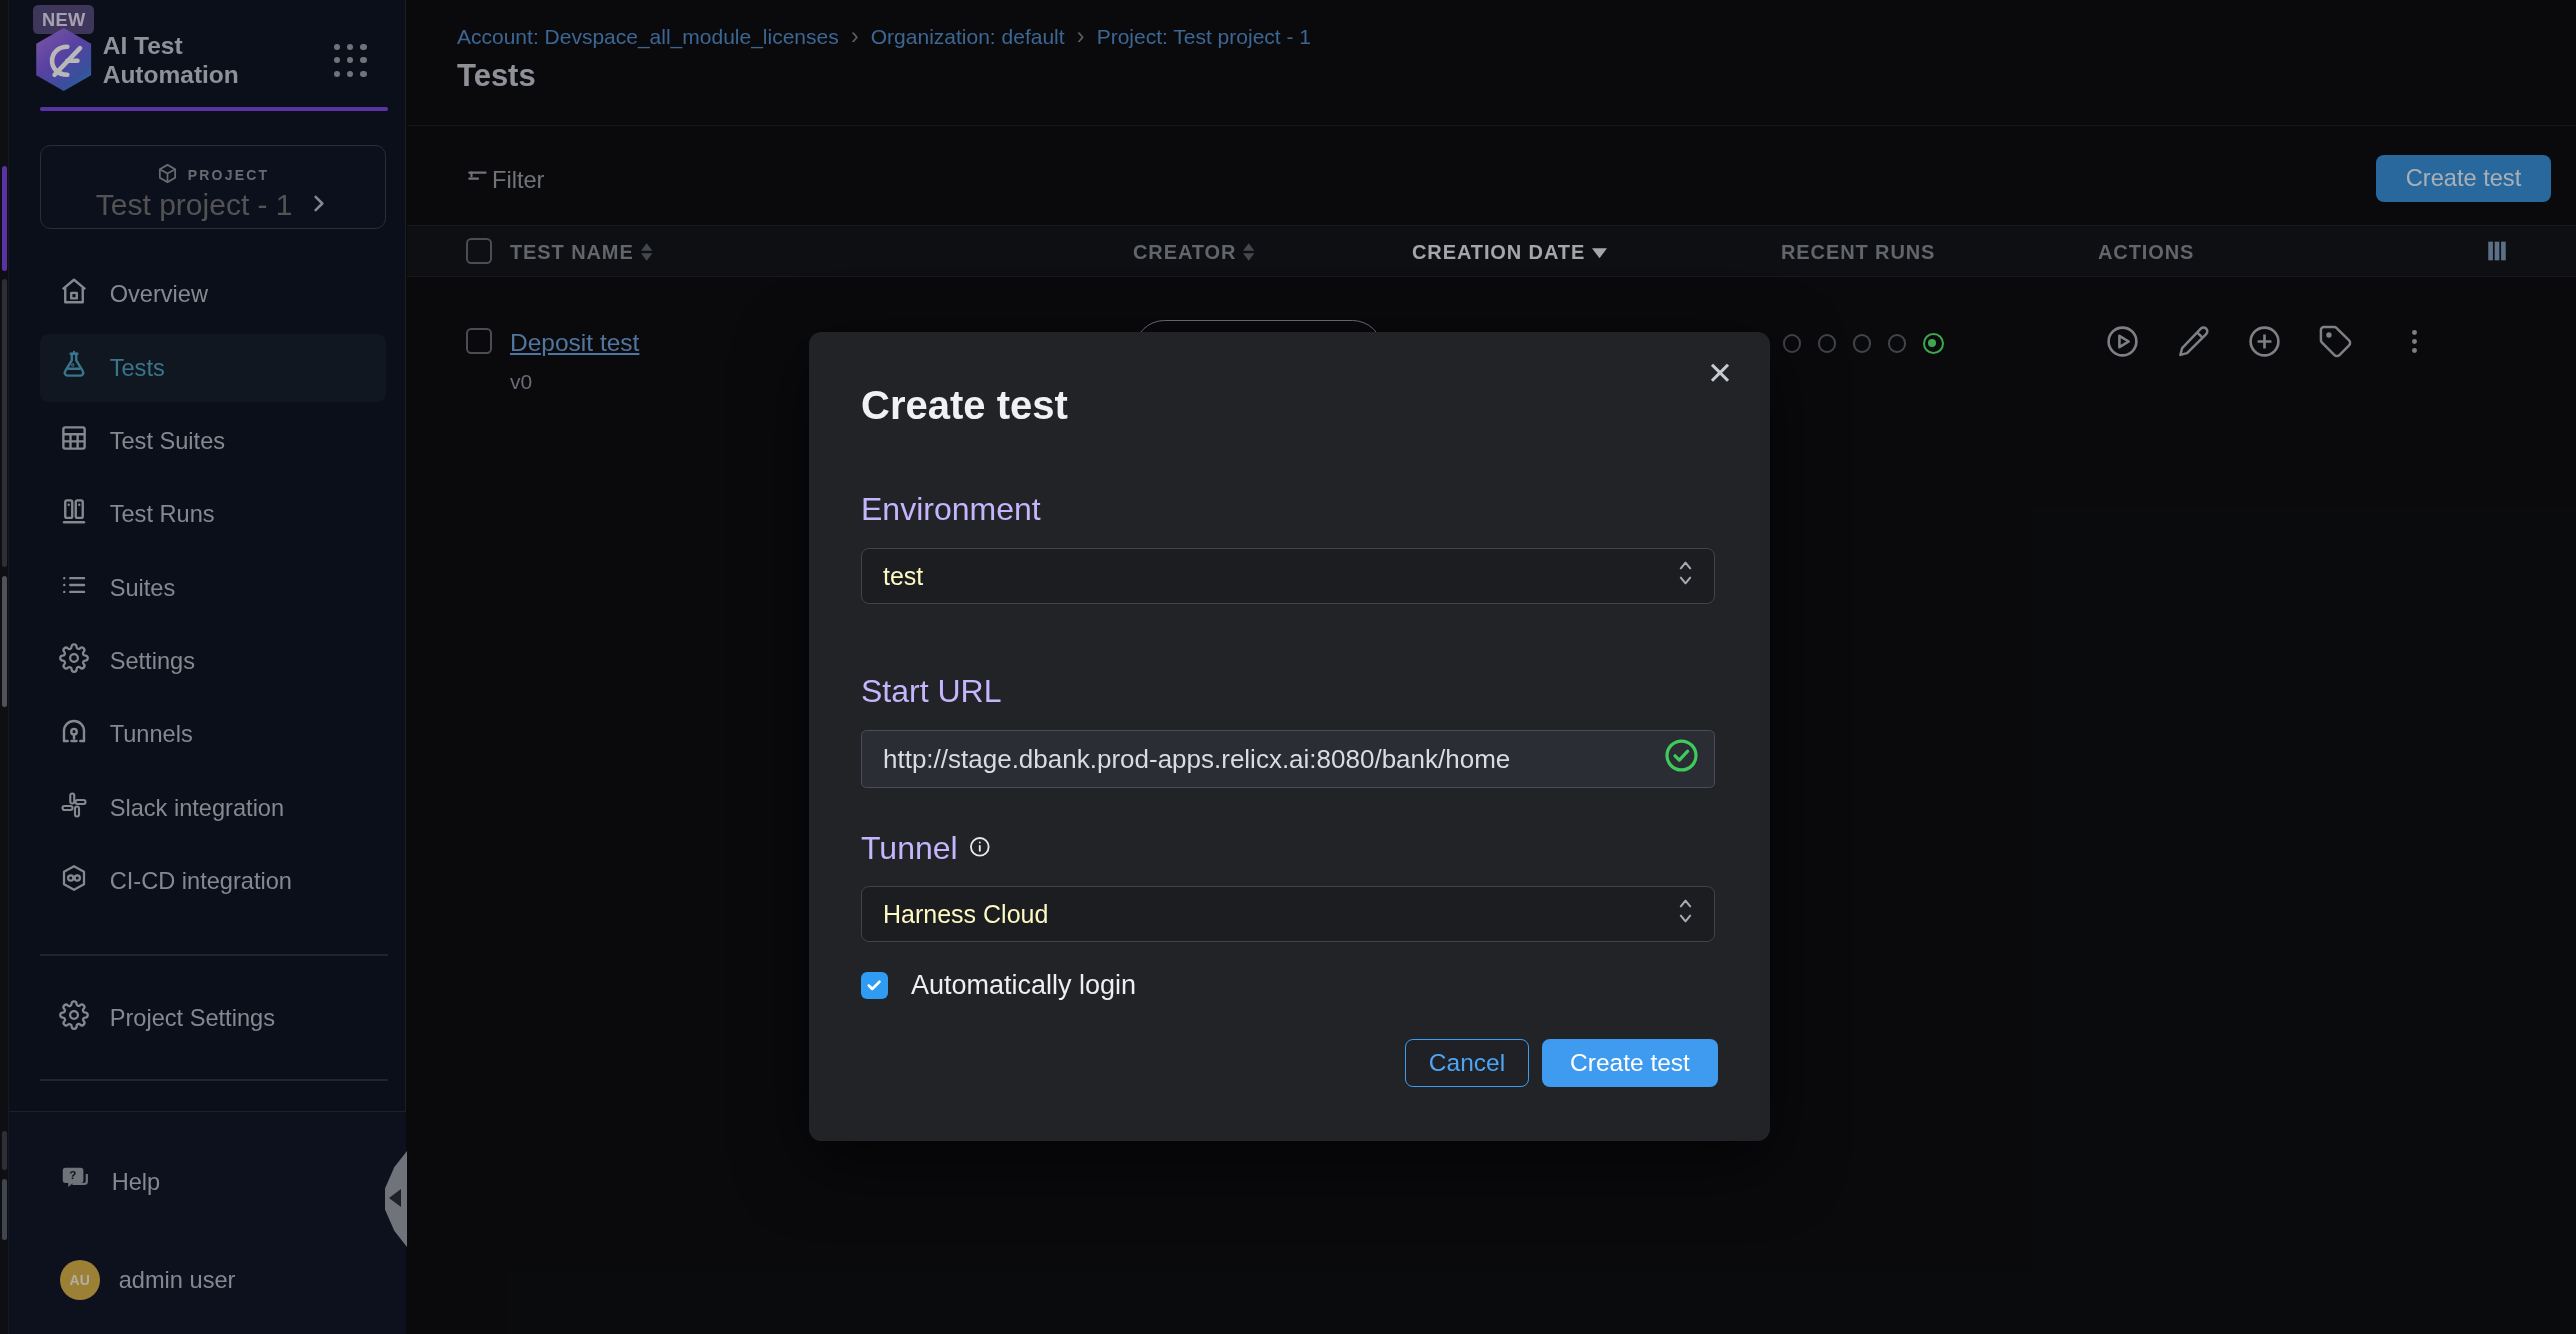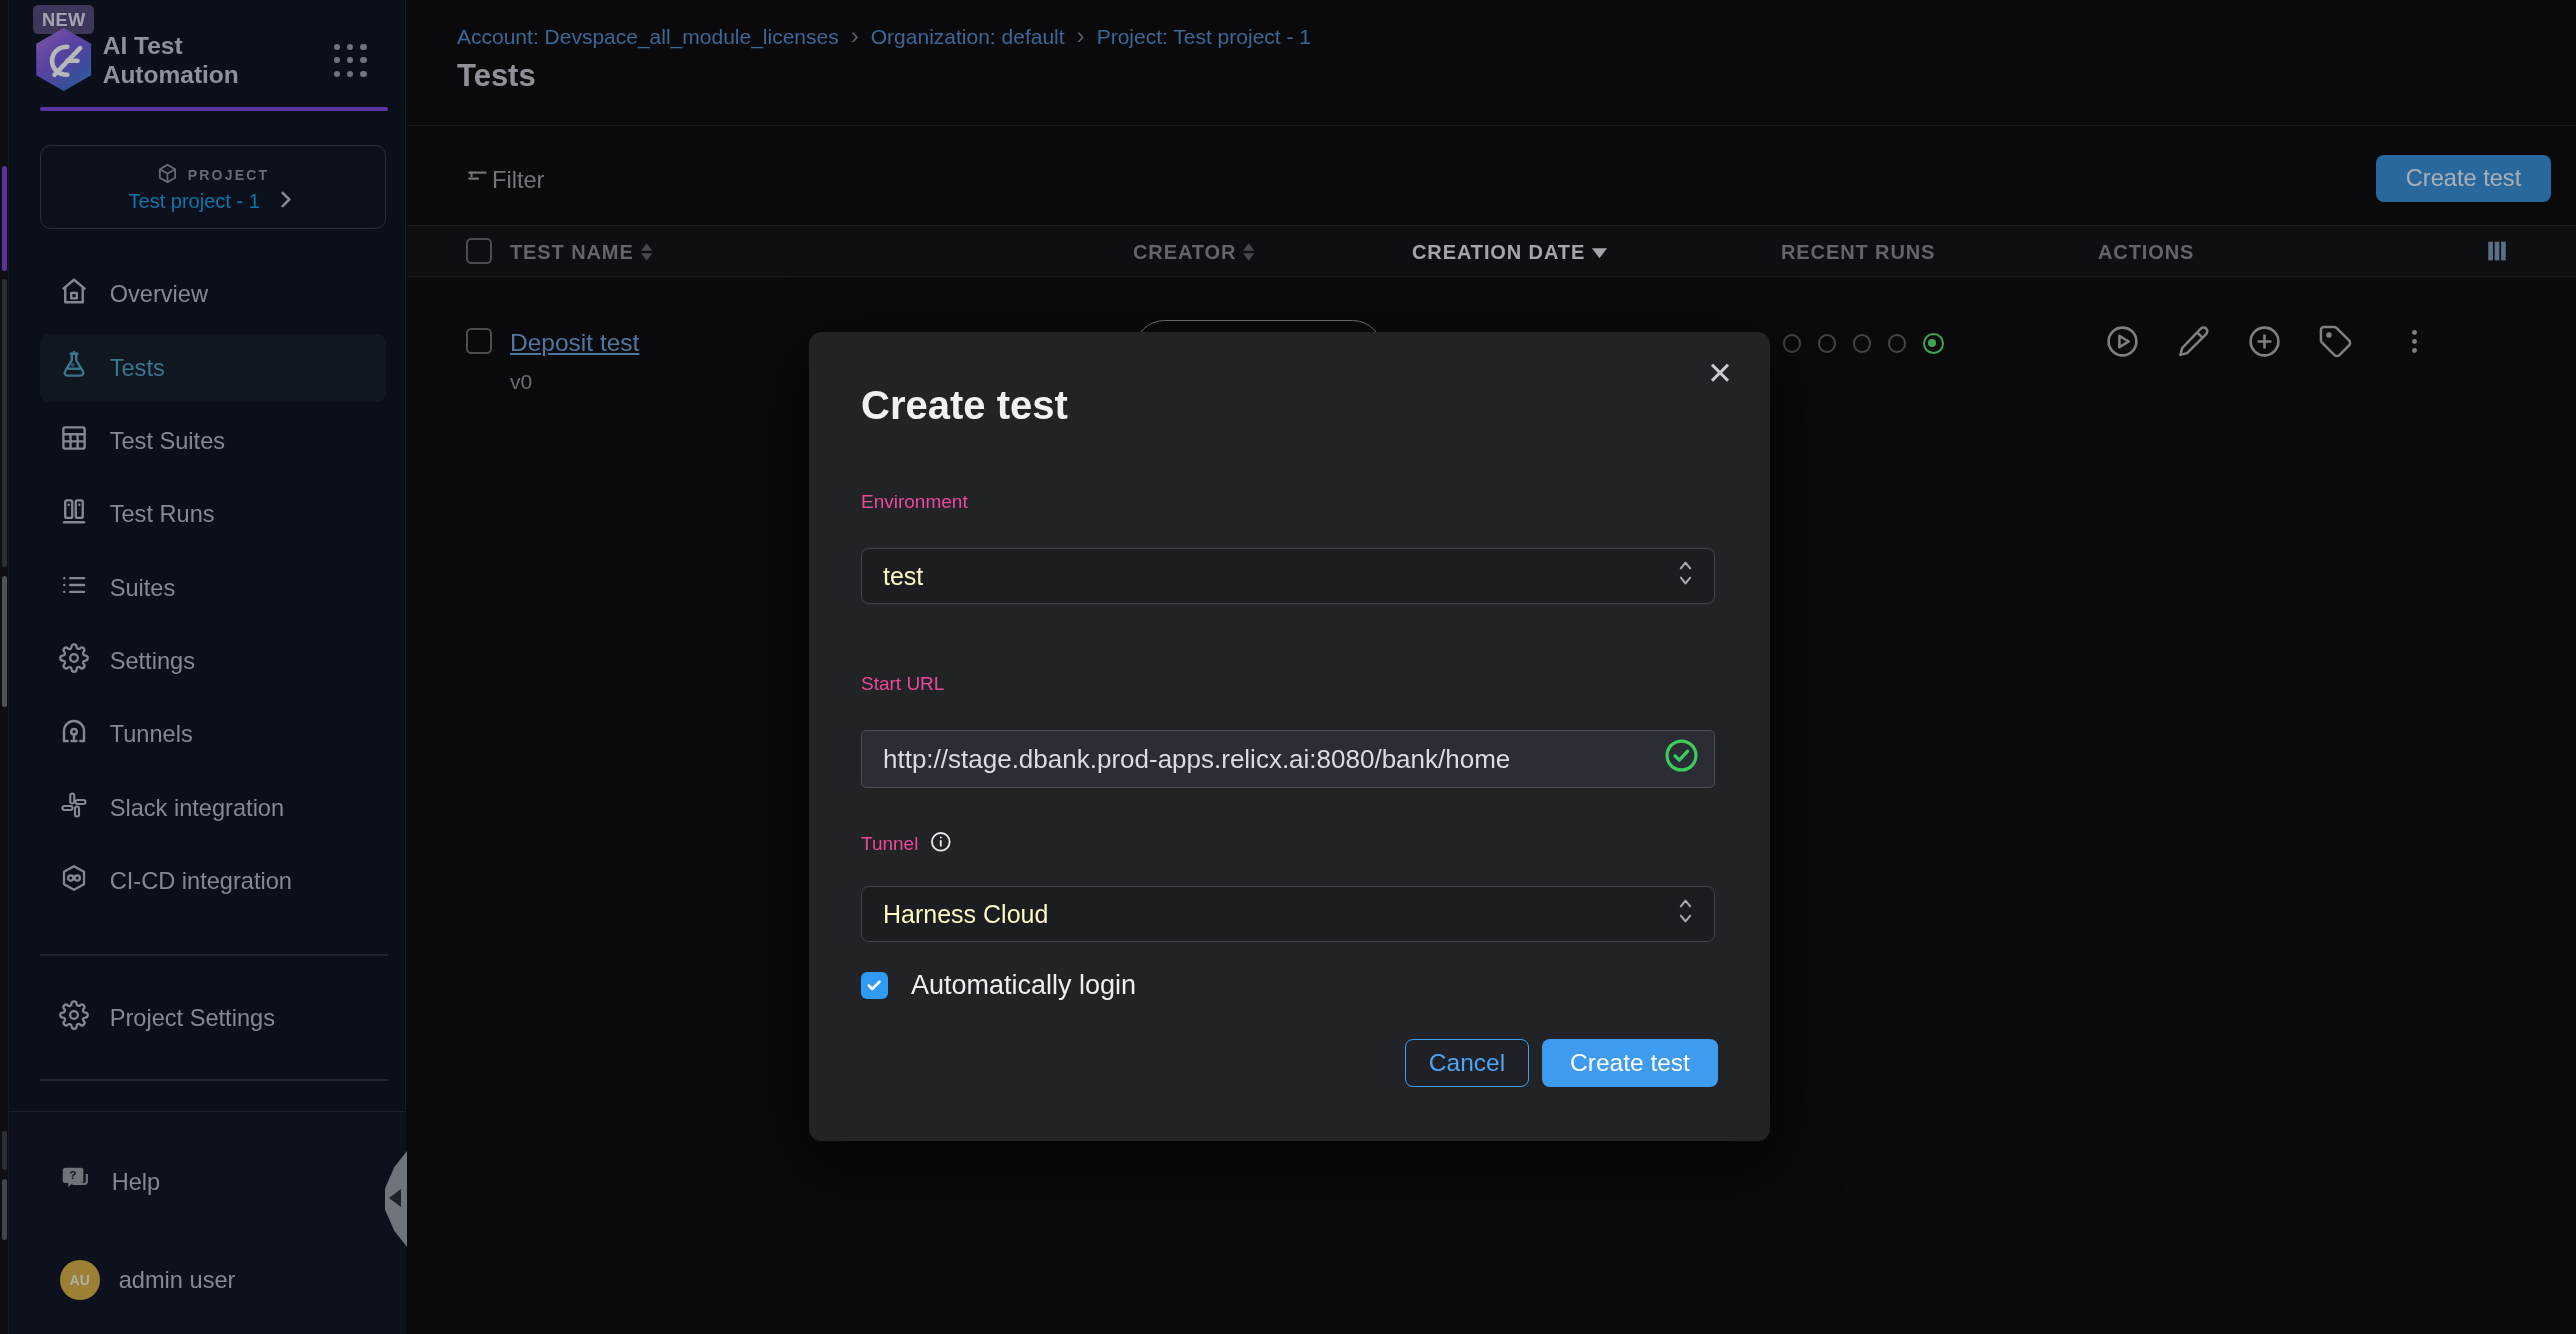--- a/index.html
+++ b/index.html
@@ -19,21 +19,21 @@
     clip-path:polygon(50% 0,95% 25%,95% 75%,50% 100%,5% 75%,5% 25%); }
   .product-name { position:absolute; left:94px; top:31px; width:218px; color:#C7CAD5; font-size:24.5px; font-weight:600; line-height:29px; }
   .appgrid { position:absolute; left:325px; top:44px; width:35px; height:35px; display:grid; grid-template-columns:repeat(3,1fr); gap:5.2px; }
   .appgrid i { width:6.1px; height:6.1px; border-radius:50%; background:#9AA0AA; }
   .accent-line { position:absolute; left:31px; top:107px; width:348px; height:3.5px; background:#7B47E0; border-radius:1.7px; }
 
   .project-card { position:absolute; left:31px; top:145px; width:346px; height:84px; border:1.3px solid #3A4150; border-radius:10.5px; background:#111727; }
   .pc-top { position:absolute; top:15.7px; left:0; width:100%; display:flex; justify-content:center; align-items:center; gap:8.7px; color:#8F949C; }
   .pc-eyebrow { font-size:14px; font-weight:700; letter-spacing:2.2px; }
   .pc-name-row { position:absolute; top:42px; left:0; width:100%; display:flex; justify-content:center; align-items:center; gap:14px; }
-  .pc-name { color:#0ea5e9; font-size:20px; }
+  .pc-name { color:#737373; font-size:30px; }
 
   .nav-item { position:absolute; left:31px; width:346px; height:68px; display:flex; align-items:center; gap:21px; padding-left:19px; border-radius:8.7px; color:#B8BEC9; font-size:23.6px; }
   .nav-item.active { background:#18202E; color:#4FA3C4; }
   .nav-item svg { flex:0 0 auto; }
   .side-divider { position:absolute; left:31px; width:348px; height:1.7px; background:#2E333F; }
 
   .bottom-panel { position:absolute; left:0; top:1111px; width:397px; height:224px; background:#121829; border-top:0.9px solid #2A2F3B; }
   .bp-row { position:absolute; left:51px; display:flex; align-items:center; gap:19px; color:#B8BEC9; font-size:23.6px; }
   .avatar { width:40px; height:40px; border-radius:50%; background:#D8B24A; color:#F7F2E2; font-size:14px; font-weight:700; display:flex; align-items:center; justify-content:center; }
 
@@ -67,21 +67,21 @@
   .run-dot.passed { border:2.6px solid #58E770; position:relative; width:21px; height:21px; }
   .run-dot.passed::after { content:""; position:absolute; left:3.9px; top:3.9px; width:7.9px; height:7.9px; border-radius:50%; background:#58E770; }
   .actions { position:absolute; left:1696px; top:322px; display:flex; align-items:center; gap:33px; color:#AEB2B8; }
   .act { width:38px; height:38px; display:flex; align-items:center; justify-content:center; }
 
   
   .scrim { position:absolute; inset:0; background:rgba(0,0,0,0.28); z-index:5; }
   .modal { position:absolute; left:809px; top:332px; width:961px; height:809px; background:#212327; border-radius:12.2px; box-shadow:0 21px 70px rgba(0,0,0,.65); z-index:10; color:#E9EBEE; }
   .modal-close { position:absolute; top:26px; right:37px; color:#C8CBD0; font-size:31px; line-height:1; background:none; border:none; font-family:inherit; }
   .modal-title { position:absolute; left:52px; top:51px; font-size:40px; font-weight:700; color:#EFF1F4; }
-  .m-label { position:absolute; left:52px; font-size:19px; color:#ec4899; display:flex; align-items:center; gap:10.5px; }
+  .m-label { position:absolute; left:52px; font-size:32px; color:#c4b5fd; display:flex; align-items:center; gap:10.5px; }
   .m-select { position:absolute; left:52px; width:854px; height:56px; background:#1B1D21; border:1.3px solid #3F434A; border-radius:7.9px; display:flex; align-items:center; justify-content:space-between; padding:0 19px 0 21px; font-size:25px; color:#fef9c3; }
   .m-input { position:absolute; left:52px; width:854px; height:58px; background:#2A2D33; border:1.3px solid #4A4E56; border-radius:5.2px; display:flex; align-items:center; justify-content:space-between; padding:0 14px 0 21px; font-size:26px; color:#D9DCE1; }
   .chk-row { position:absolute; left:52px; top:638px; display:flex; align-items:center; gap:23px; }
   .chk { width:27px; height:27px; border-radius:6.1px; background:#2F9BF2; display:flex; align-items:center; justify-content:center; }
   .chk-label { font-size:27px; color:#EDEFF2; }
   .m-footer { position:absolute; right:52px; top:707px; display:flex; gap:13px; }
   .btn-cancel { width:124px; height:48px; background:#1F2126; border:1.7px solid #3D9FF2; border-radius:7.9px; color:#4DA6F5; font-size:24.5px; font-family:inherit; }
   .btn-submit { width:176px; height:48px; background:#3F9BF0; border:none; border-radius:7.9px; color:#FFFFFF; font-size:24.5px; font-family:inherit; }
 </style>
 </head>

